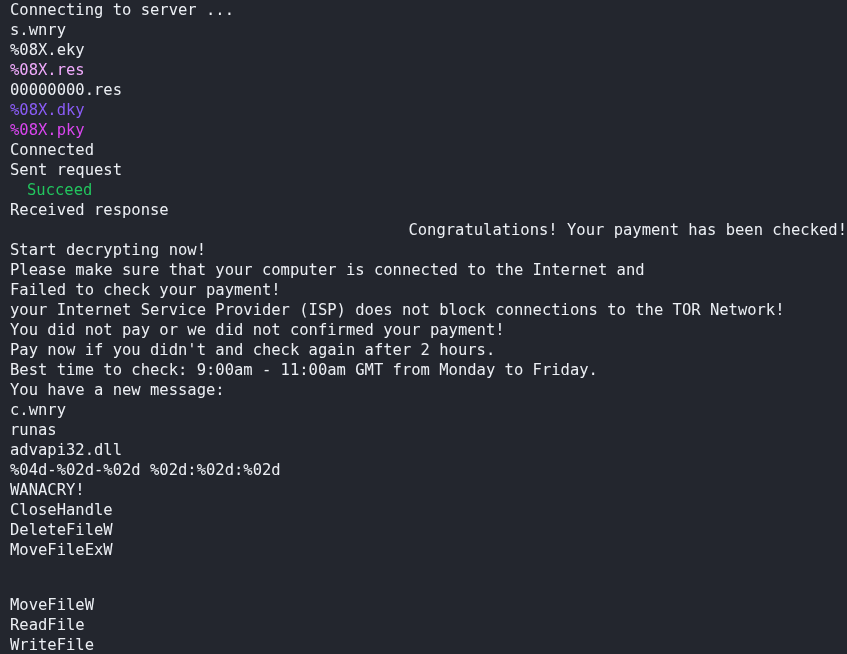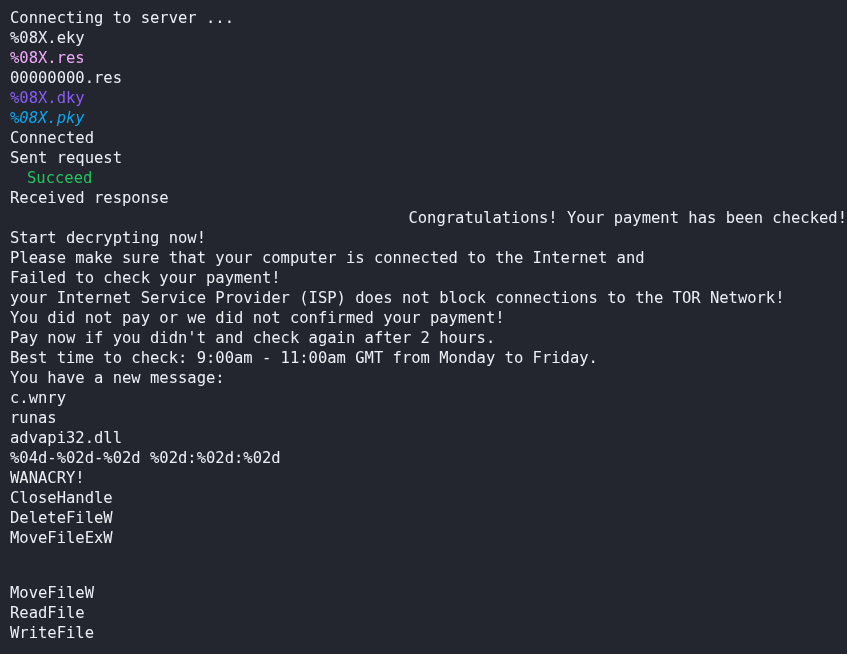--- a/index.html
+++ b/index.html
@@ -13,21 +13,21 @@
     height: 654px;
     overflow: hidden;
     font-family: "DejaVu Sans Mono", "Liberation Mono", monospace;
   }
   #terminal {
     position: relative;
     width: 847px;
     height: 654px;
     background: #23262e;
     box-sizing: border-box;
-    padding: 8px 0px 0px 10px;
+    padding: 0px 0px 0px 10px;
   }
   .line {
     font-family: "DejaVu Sans Mono", "Liberation Mono", monospace;
     font-size: 15.5px;
     line-height: 20px;
     height: 20px;
     color: #eceff4;
     white-space: pre;
     letter-spacing: 0px;
     -webkit-font-smoothing: none;
@@ -50,25 +50,26 @@
     line-height: 20px;
     height: 20px;
   }
 </style>
 </head>
 <body style="background: rgb(35, 38, 46);">
 
 <div id="terminal" style="background: rgb(35, 38, 46);">
   <div id="line-list">
       <div class="line" style="color: rgb(236, 239, 244);">Connecting to server ...</div>
+      <div class="line" style="color: rgb(236, 239, 244);">s.wnry</div>
       <div class="line" style="color: rgb(236, 239, 244);">%08X.eky</div>
       <div class="line" style="color: #f0abfc;">%08X.res</div>
       <div class="line" style="color: rgb(236, 239, 244);">00000000.res</div>
       <div class="line" style="color: #8b5cf6;">%08X.dky</div>
-      <div class="line" style="color: #0ea5e9; font-style: italic;">%08X.pky</div>
+      <div class="line" style="color: #d946ef;">%08X.pky</div>
       <div class="line" style="color: rgb(236, 239, 244);">Connected</div>
       <div class="line" style="color: rgb(236, 239, 244);">Sent request</div>
       <div class="line" style="color: #22c55e; margin-left: 17px;">Succeed</div>
       <div class="line" style="color: rgb(236, 239, 244);">Received response</div>
       <div class="line" style="color: rgb(236, 239, 244); text-align: right;">Congratulations! Your payment has been checked!</div>
       <div class="line" style="color: rgb(236, 239, 244);">Start decrypting now!</div>
       <div class="line" style="color: rgb(236, 239, 244);">Please make sure that your computer is connected to the Internet and</div>
       <div class="line" style="color: rgb(236, 239, 244);">Failed to check your payment!</div>
       <div class="line" style="color: rgb(236, 239, 244);">your Internet Service Provider (ISP) does not block connections to the TOR Network!</div>
       <div class="line" style="color: rgb(236, 239, 244);">You did not pay or we did not confirmed your payment!</div>

